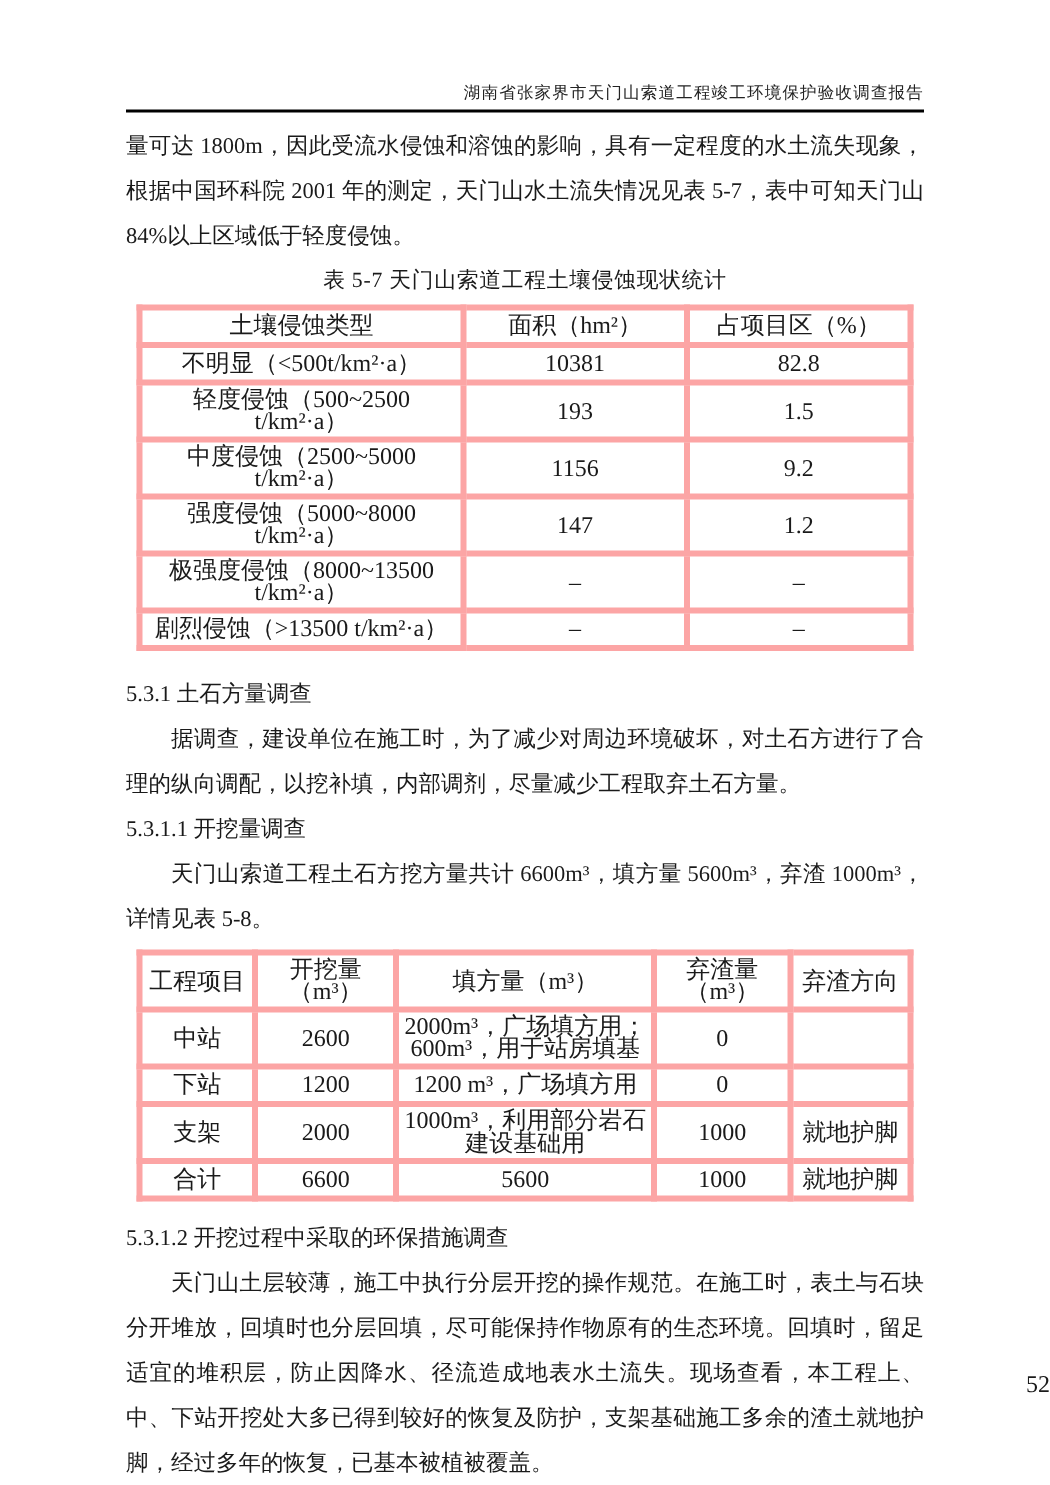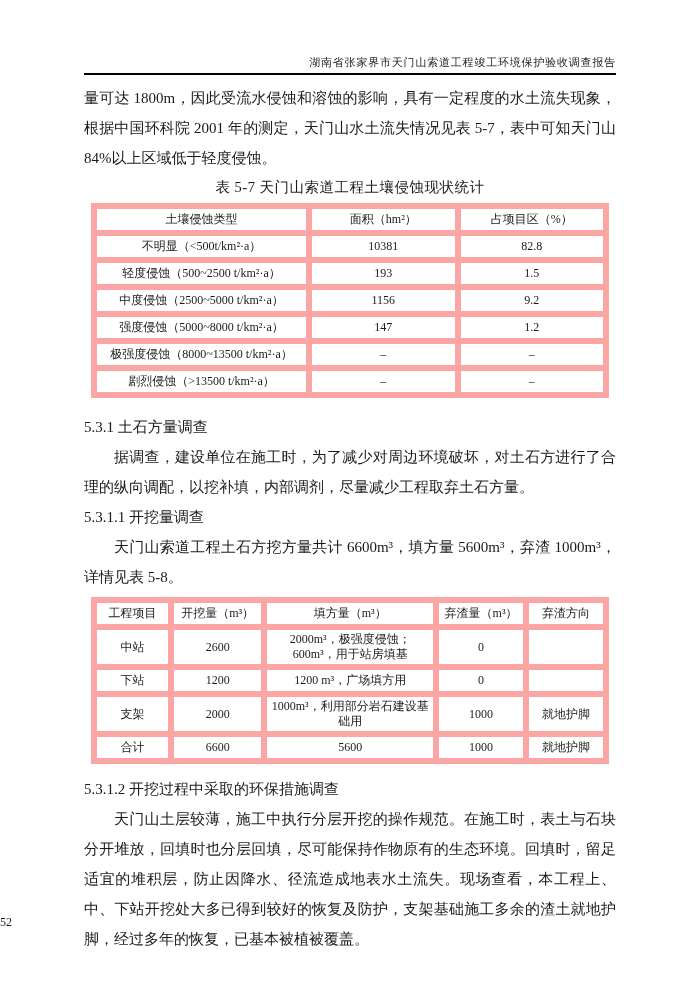--- a/index.html
+++ b/index.html
@@ -60,37 +60,37 @@
     letter-spacing: 0.5px;
   }
   table.tbl {
     border-collapse: collapse;
     width: calc(100% - 14px);
     margin: 5px auto 0 auto;
     table-layout: fixed;
     border: 2px solid #000;
   }
   table.tbl th, table.tbl td {
-    border: 6px solid #fca5a5;
+    border: 4px solid #fca5a5;
     font-weight: normal;
-    font-size: 12px;
+    font-size: 16px;
     line-height: 15px;
     text-align: center;
     vertical-align: middle;
     padding: 2px 3px;
     height: 17px;
     overflow: hidden;
   }
   .page-number {
     position: absolute;
     top: 915px;
     left: 0;
     width: 700px;
-    text-align: left;
-    font-size: 12px;
+    text-align: right;
+    font-size: 16px;
     color: #1a1a1a;
   }
 </style>
 </head>
 <body>
 
 <div class="page">
 
   <div class="running-head">湖南省张家界市天门山索道工程竣工环境保护验收调查报告</div>
   <div class="head-rule"></div>
@@ -167,21 +167,21 @@
         <th>开挖量（m³）</th>
         <th>填方量（m³）</th>
         <th>弃渣量（m³）</th>
         <th>弃渣方向</th>
       </tr>
     </thead>
     <tbody>
       <tr>
         <td>中站</td>
         <td>2600</td>
-        <td>2000m³，极强度侵蚀；600m³，用于站房填基</td>
+        <td>2000m³，广场填方用；600m³，用于站房填基</td>
         <td>0</td>
         <td></td>
       </tr>
       <tr>
         <td>下站</td>
         <td>1200</td>
         <td>1200 m³，广场填方用</td>
         <td>0</td>
         <td></td>
       </tr>

